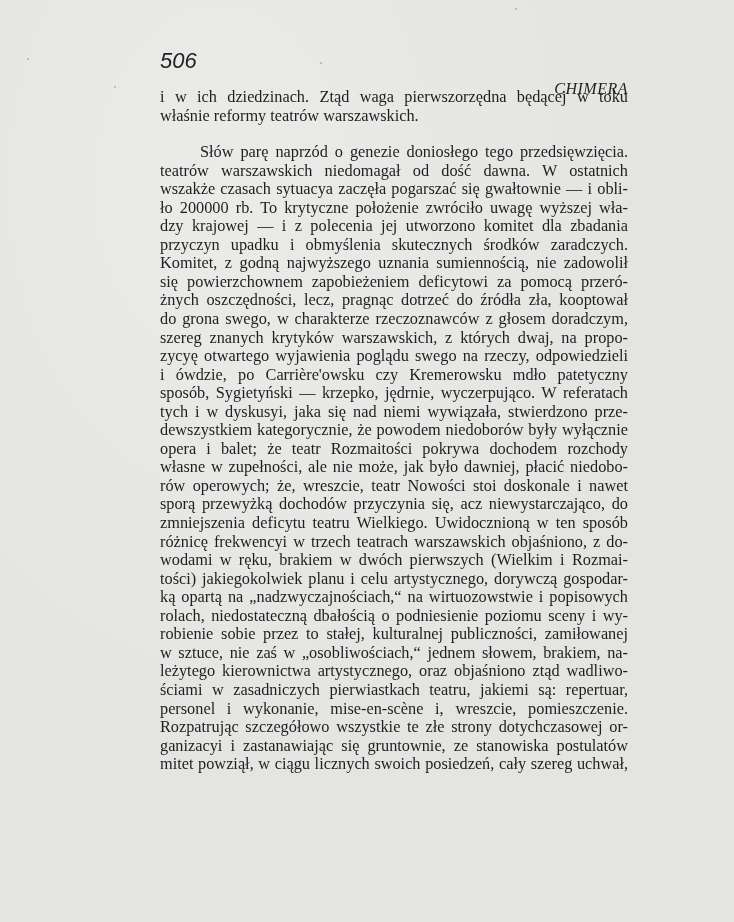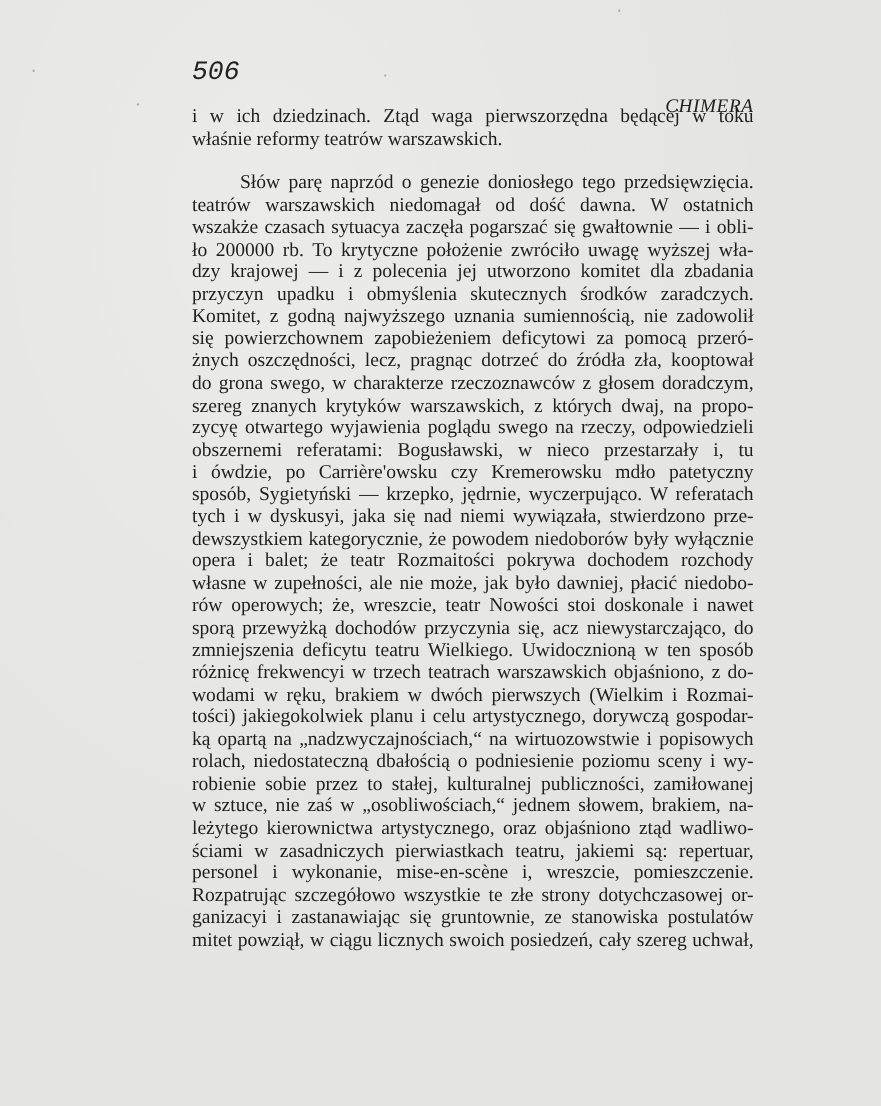--- a/index.html
+++ b/index.html
@@ -28,21 +28,21 @@
       position: absolute;
       left: 160px;
       top: 48px;
       width: 468px;
       height: 26px;
     }
     .page-number {
       position: absolute;
       left: 0;
       top: 0;
-      font-family: Liberation Mono, monospace;
+      font-family: Liberation Sans, sans-serif;
       font-style: italic;
       font-size: 22px;
       color: #222;
     }
     .running-title {
       position: absolute;
       right: 0;
       top: 0;
       font-family: "Liberation Serif", serif;
       font-style: italic;
@@ -111,21 +111,20 @@
         <span class="line">wszakże czasach sytuacya zaczęła pogarszać się gwałtownie — i obli-</span>
         <span class="line">ło 200000 rb. To krytyczne położenie zwróciło uwagę wyższej wła-</span>
         <span class="line">dzy krajowej — i z polecenia jej utworzono komitet dla zbadania</span>
         <span class="line">przyczyn upadku i obmyślenia skutecznych środków zaradczych.</span>
         <span class="line">Komitet, z godną najwyższego uznania sumiennością, nie zadowolił</span>
         <span class="line">się powierzchownem zapobieżeniem deficytowi za pomocą przeró-</span>
         <span class="line">żnych oszczędności, lecz, pragnąc dotrzeć do źródła zła, kooptował</span>
         <span class="line">do grona swego, w charakterze rzeczoznawców z głosem doradczym,</span>
         <span class="line">szereg znanych krytyków warszawskich, z których dwaj, na propo-</span>
         <span class="line">zycyę otwartego wyjawienia poglądu swego na rzeczy, odpowiedzieli</span>
-        <span class="line">obszernemi referatami: Bogusławski, w nieco przestarzały i, tu</span>
         <span class="line">i ówdzie, po Carrière'owsku czy Kremerowsku mdło patetyczny</span>
         <span class="line">sposób, Sygietyński — krzepko, jędrnie, wyczerpująco. W referatach</span>
         <span class="line">tych i w dyskusyi, jaka się nad niemi wywiązała, stwierdzono prze-</span>
         <span class="line">dewszystkiem kategorycznie, że powodem niedoborów były wyłącznie</span>
         <span class="line">opera i balet; że teatr Rozmaitości pokrywa dochodem rozchody</span>
         <span class="line">własne w zupełności, ale nie może, jak było dawniej, płacić niedobo-</span>
         <span class="line">rów operowych; że, wreszcie, teatr Nowości stoi doskonale i nawet</span>
         <span class="line">sporą przewyżką dochodów przyczynia się, acz niewystarczająco, do</span>
         <span class="line">zmniejszenia deficytu teatru Wielkiego. Uwidocznioną w ten sposób</span>
         <span class="line">różnicę frekwencyi w trzech teatrach warszawskich objaśniono, z do-</span>

